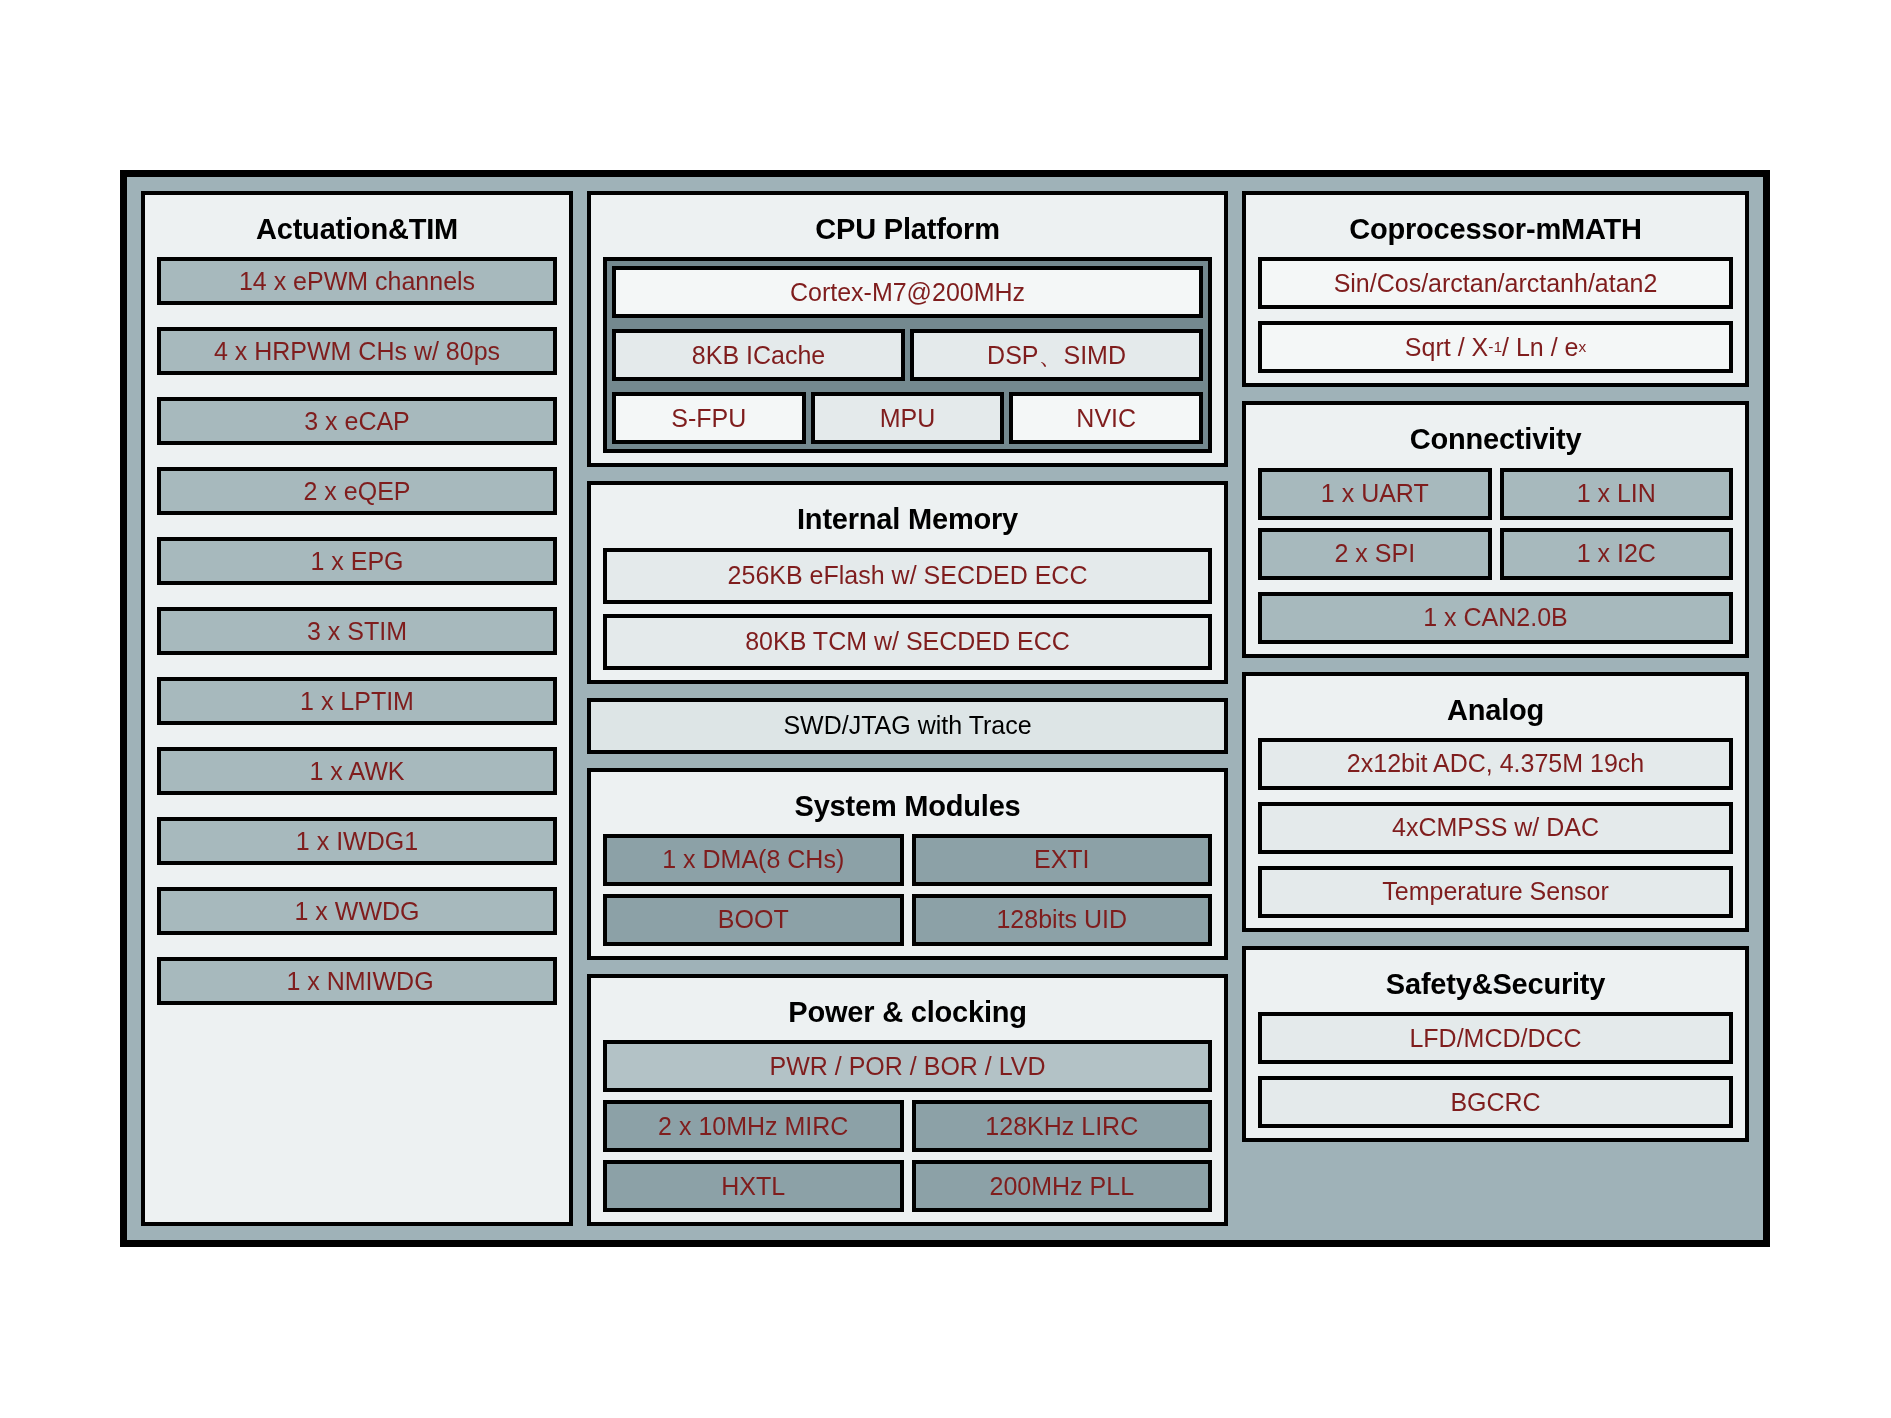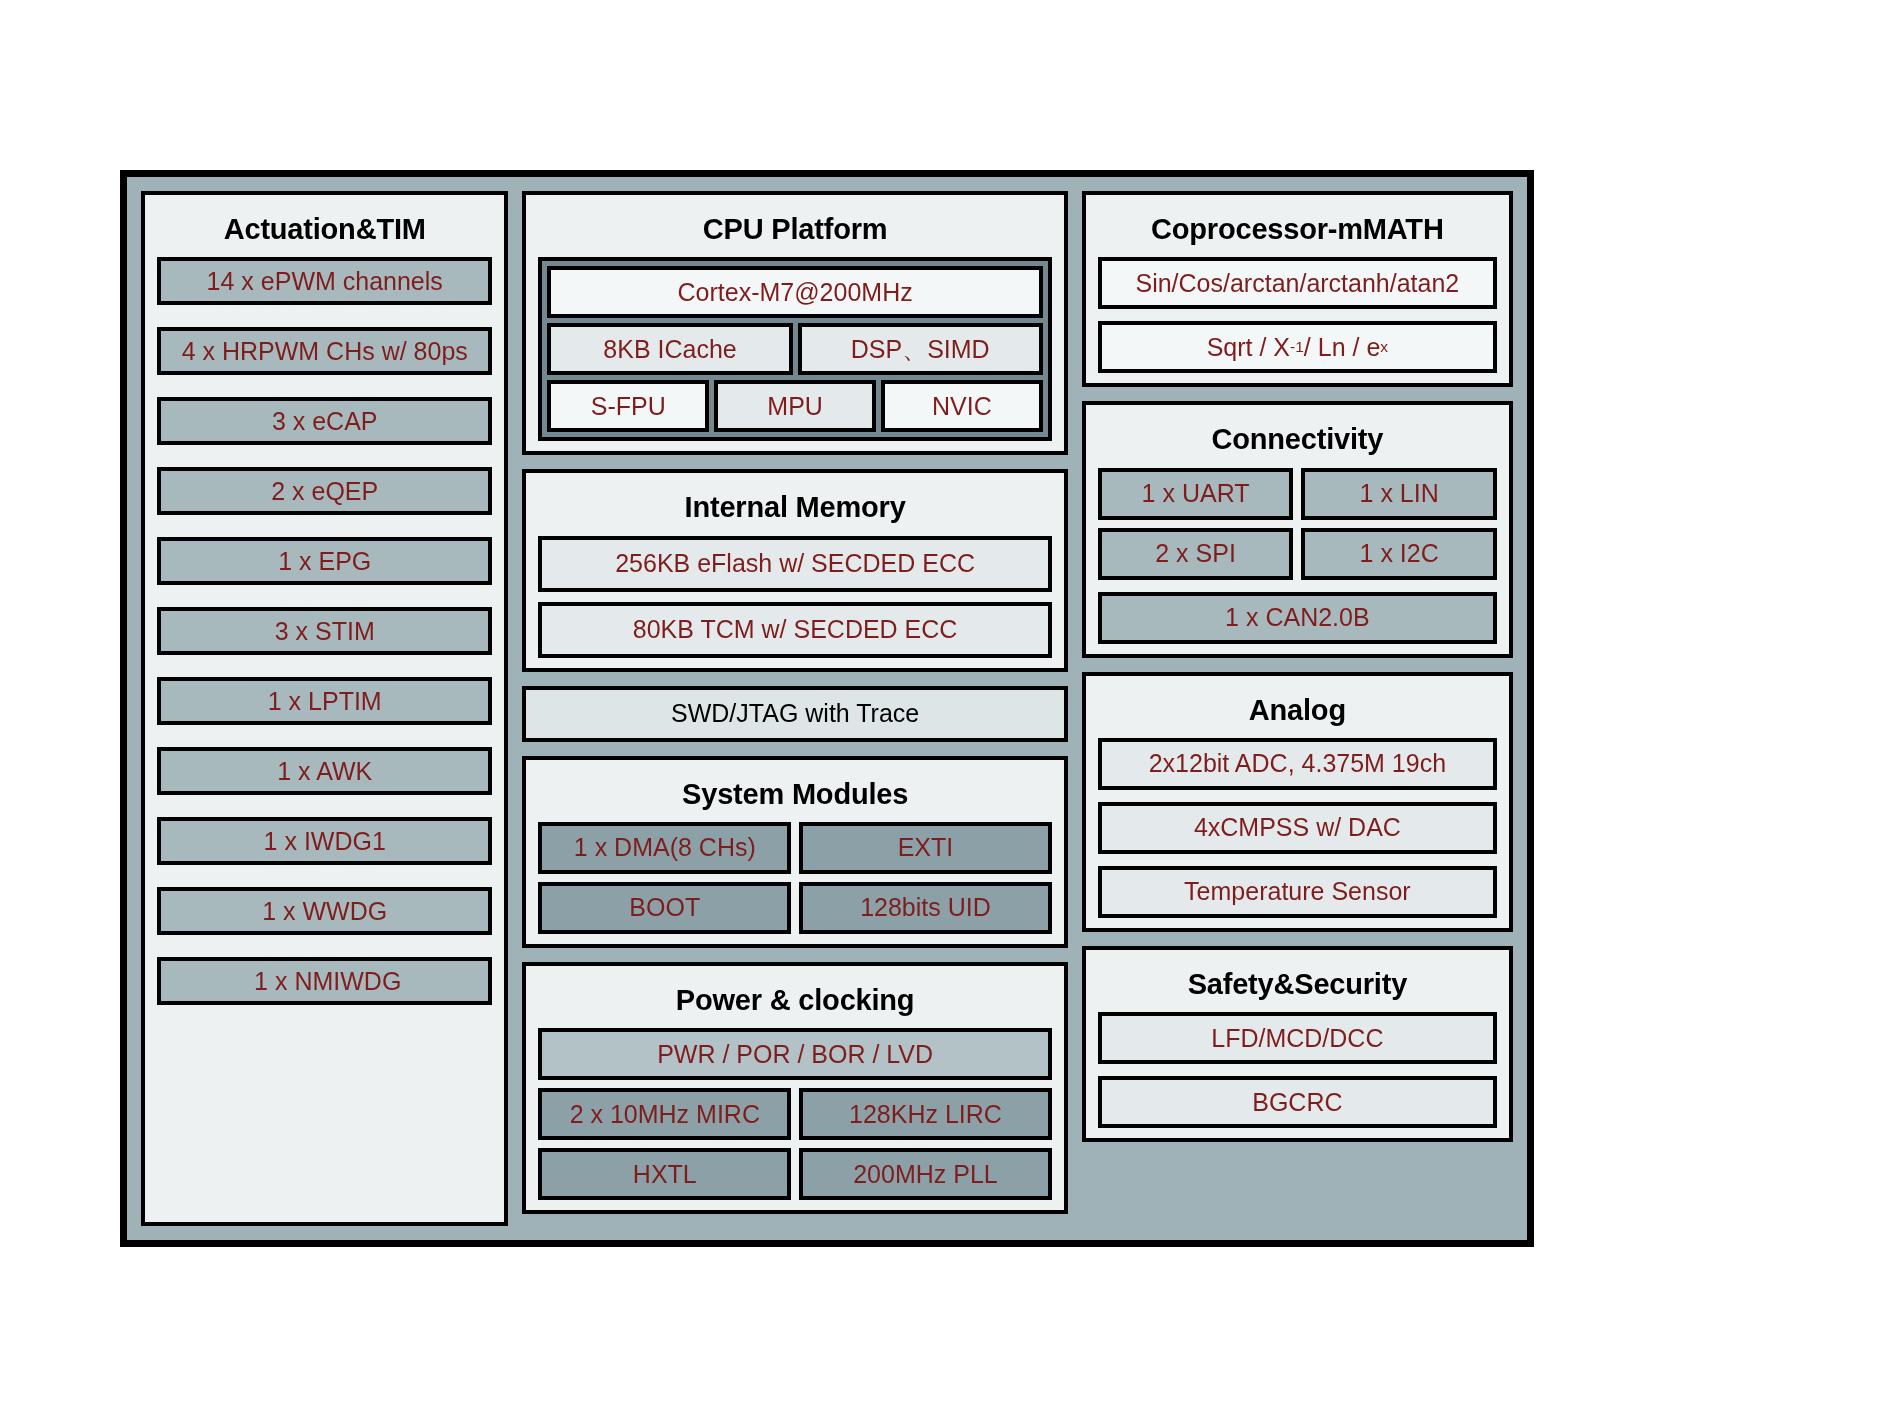--- a/index.html
+++ b/index.html
@@ -13,21 +13,21 @@
     height: 1418px;
     font-family: "Liberation Sans", sans-serif;
     -webkit-font-smoothing: antialiased;
   }
 
   
   .chip-frame {
     position: absolute;
     left: 120px;
     top: 170px;
-    width: 1414px;
+    width: 1650px;
     height: 1077px;
     box-sizing: border-box;
     background: #9fb2b8;
     border: 7px solid #000000;
     padding: 14px;
     display: flex;
     flex-direction: row;
     gap: 14px;
   }
 
@@ -93,21 +93,21 @@
   }
   .actuation .cell:last-child { margin-bottom: 0; padding-left: 12px; }
 
   
   .cpu-inner {
     border: 4px solid #000;
     background: #74898f;
     padding: 5px;
     display: flex;
     flex-direction: column;
-    gap: 5px;
+    gap: 11px;
     box-sizing: border-box;
   }
   .cpu-inner .cell { height: 52px; }
   .row2 { display: flex; gap: 5px; }
   .row2 > .cell { flex: 1 1 0; }
   .row3 { display: flex; gap: 5px; }
   .row3 > .cell { flex: 1 1 0; }
 
   .mem-cell { height: 56px; margin-bottom: 10px; }
   .mem-cell:last-child { margin-bottom: 0; }

